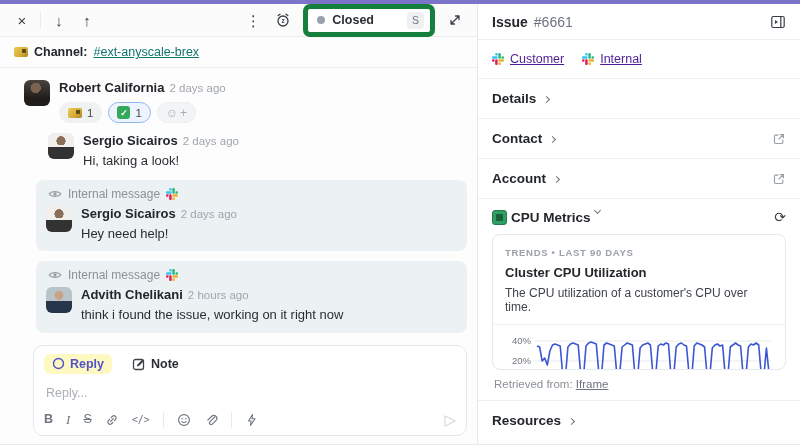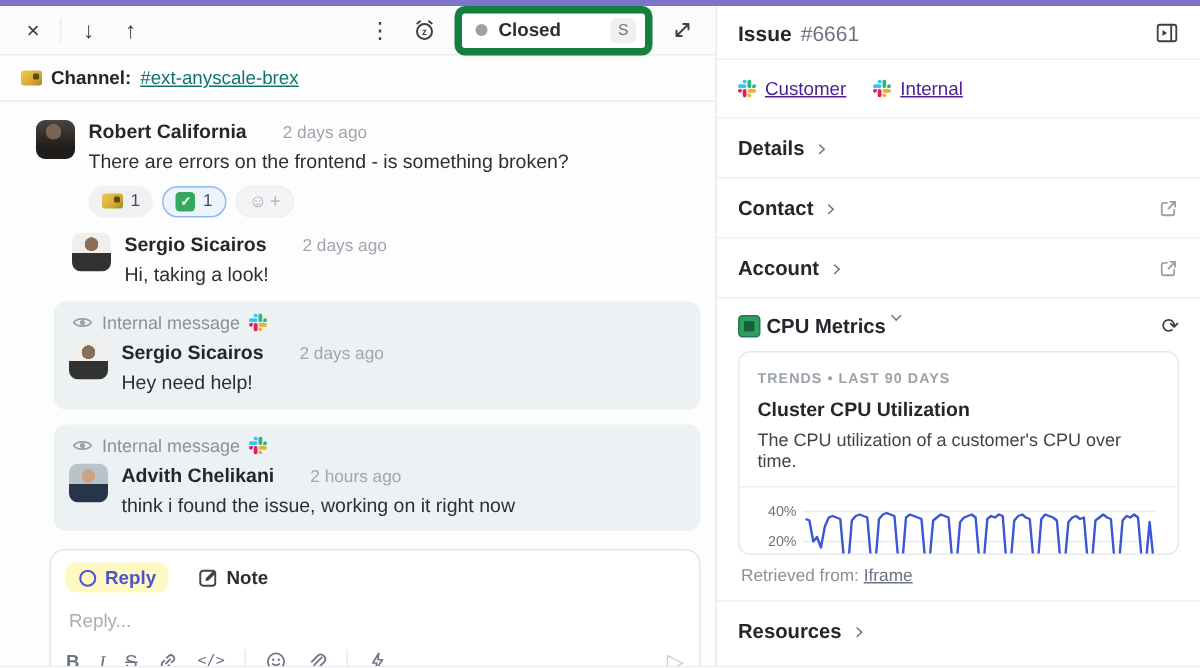--- a/index.html
+++ b/index.html
@@ -27,21 +27,21 @@
     background:linear-gradient(135deg,#eccb52 0%,#d4ab36 60%,#a8832a 100%); position:relative; flex:0 0 14px; }
   .brex-icon::after { content:""; position:absolute; right:2px; top:2px; width:4px; height:4px; border-radius:1px; background:#5b4a12; }
 
   .thread { flex:1; padding:12px 10px 0 24px; display:flex; flex-direction:column; overflow:hidden; }
   .msg { display:flex; gap:9px; }
   .avatar { width:26px; height:26px; border-radius:6px; flex:0 0 26px; }
   .av-robert { background: radial-gradient(circle at 45% 30%, #7a6350 0 22%, transparent 23%), linear-gradient(180deg,#4a4440 0%, #201d1b 70%); }
   .av-sergio { background: radial-gradient(circle at 50% 30%, #8a6f58 0 20%, transparent 21%), linear-gradient(180deg,#f0efec 0 52%, #323232 52%); }
   .av-advith { background: radial-gradient(circle at 50% 32%, #caa284 0 20%, transparent 21%), linear-gradient(180deg,#b9c3ca 0 52%, #27354a 52%); }
   .m-body { flex:1; min-width:0; }
-  .m-head { display:flex; align-items:baseline; gap:24px; }
+  .m-head { display:flex; align-items:baseline; gap:5px; }
   .m-name { font-size:13px; font-weight:700; color:#23262b; }
   .m-time { font-size:11.5px; color:#a0a6ad; }
   .m-text { font-size:13px; color:#2b2e33; margin-top:4px; line-height:1.35; }
 
   .reactions { display:flex; gap:6px; margin-top:7px; align-items:center; }
   .react-pill { display:flex; align-items:center; gap:5px; height:21px; padding:0 8px; border-radius:11px; background:#f0f1f3; border:1px solid #f0f1f3; font-size:11.5px; color:#444a52; cursor:pointer; }
   .react-pill.selected { background:#edf4fd; border-color:#8fb8ef; }
   .check-emoji { width:13px; height:13px; border-radius:3px; background:#33a95c; color:#fff; font-size:9px; font-weight:700; display:flex; align-items:center; justify-content:center; }
   .add-react { display:flex; align-items:center; gap:2px; height:21px; padding:0 8px; border-radius:11px; background:#f3f4f6; border:1px solid #eceef1; color:#a8aeb6; font-size:12px; cursor:pointer; }
 
@@ -159,21 +159,20 @@
 
       <div class="thread">
 
         <div class="msg">
           <div class="avatar av-robert"></div>
           <div class="m-body">
             <div class="m-head">
               <span class="m-name">Robert California</span>
               <span class="m-time">2 days ago</span>
             </div>
-            <div class="m-text">There are errors on the frontend - is something broken?</div>
             <div class="reactions">
               <button class="react-pill">
                 <span class="brex-icon"></span>
                 <span>1</span>
               </button>
               <button class="react-pill selected">
                 <span class="check-emoji">✓</span>
                 <span>1</span>
               </button>
               <button class="add-react">

